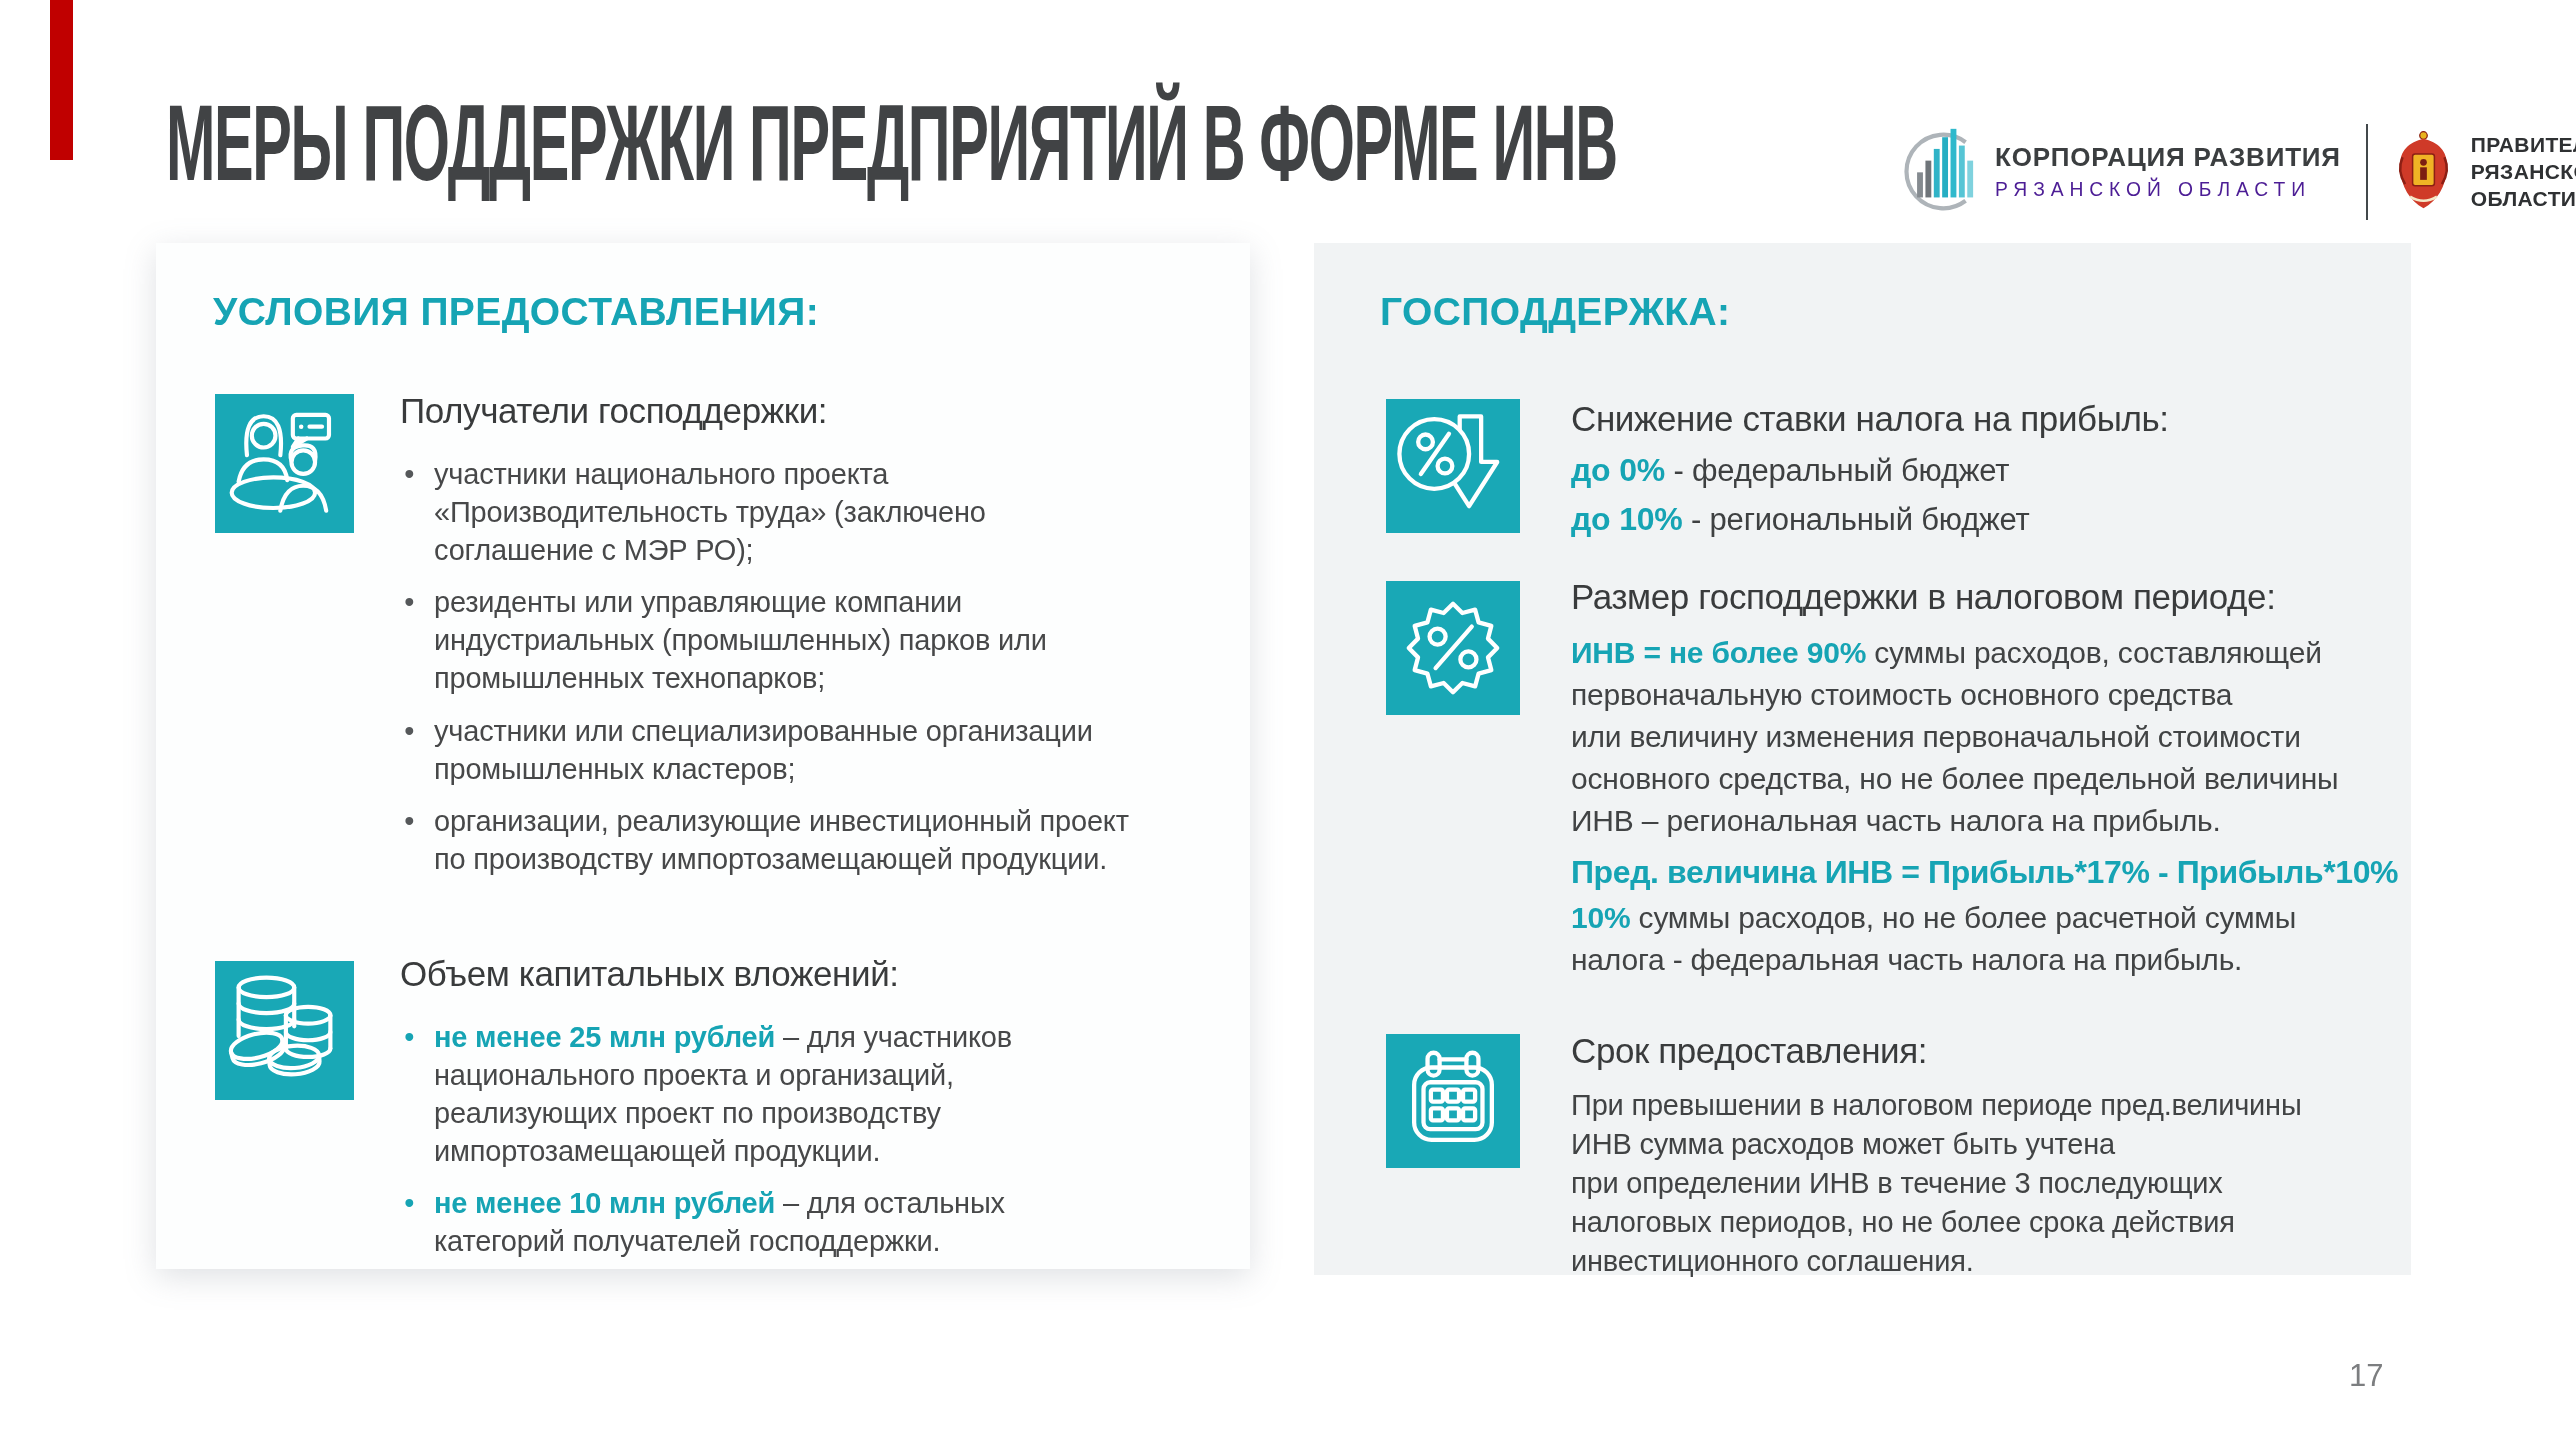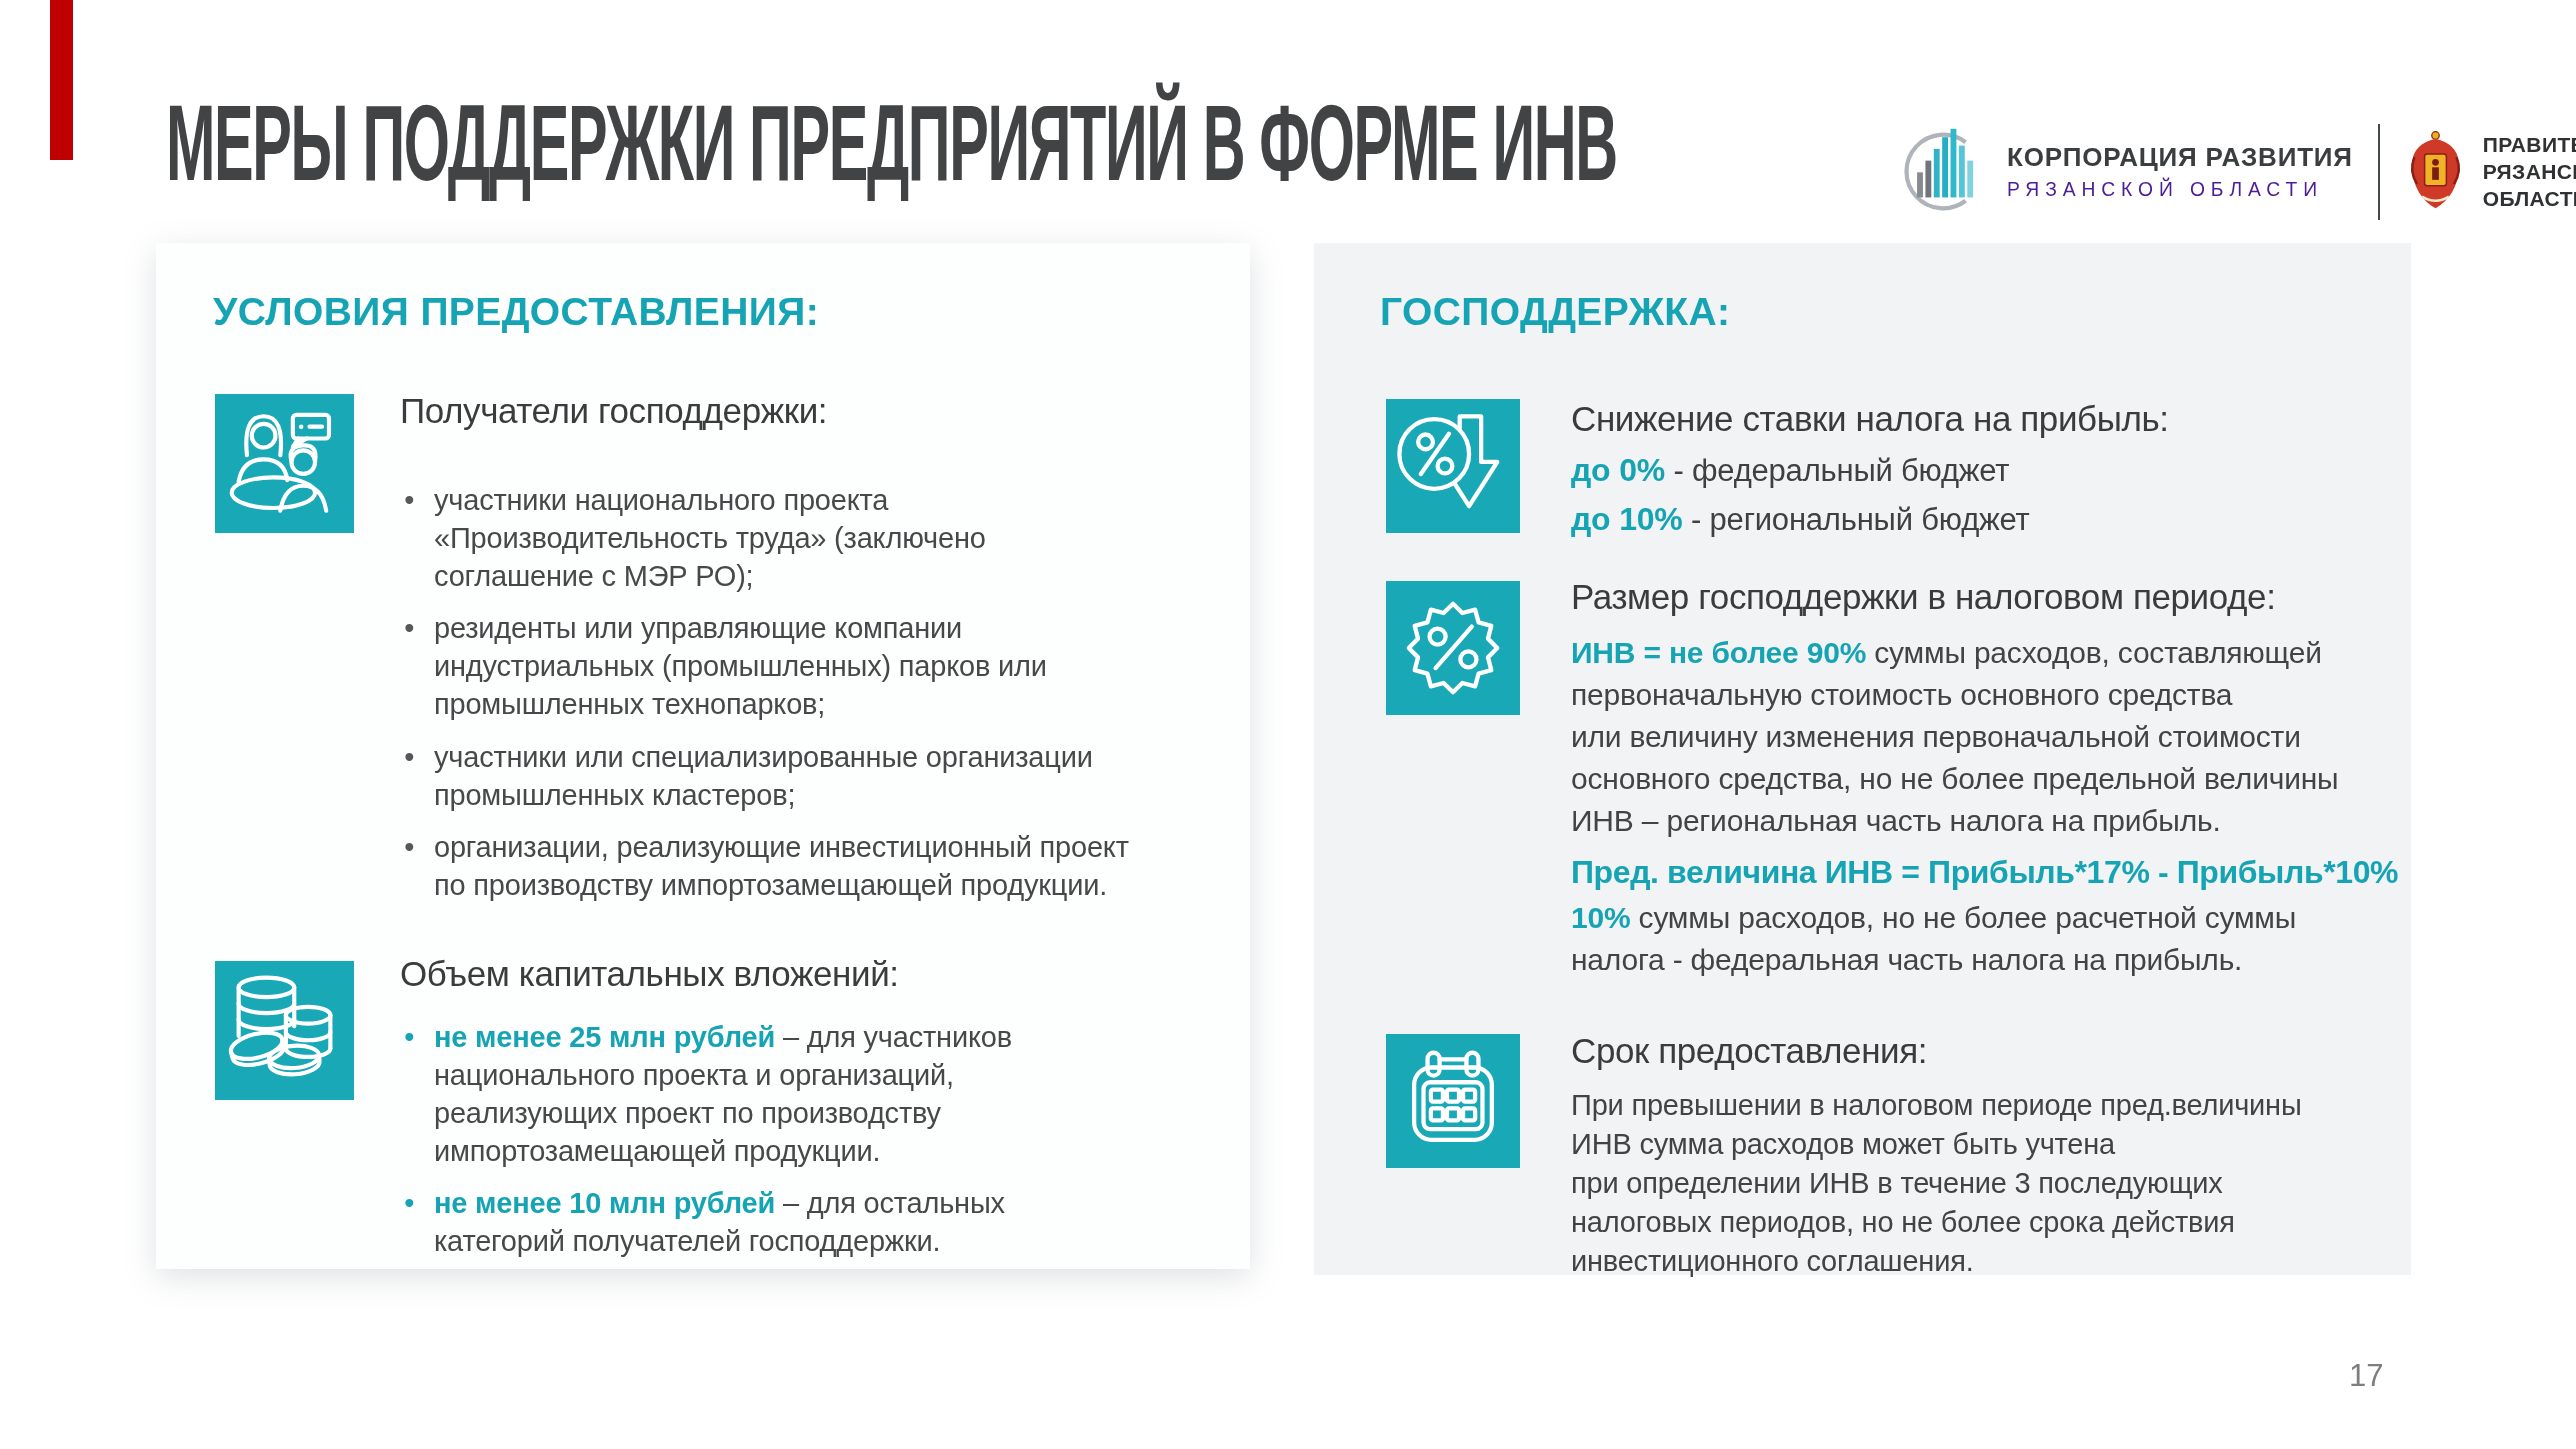--- a/index.html
+++ b/index.html
@@ -10,21 +10,21 @@
   .red-bar{position:absolute;left:50px;top:0;width:23px;height:160px;background:#c00000;}
 
   
   .title{position:absolute;left:166px;top:84px;color:#414345;font-weight:bold;}
   .title-inner{display:inline-block;font-size:108px;line-height:1.1;letter-spacing:-2.5px;
                transform:scaleX(.55);transform-origin:0 0;white-space:nowrap;}
 
   
   .logos{position:absolute;left:1897px;top:116px;display:flex;align-items:center;height:111px;}
   .corp-mark{width:87px;height:99px;}
-  .corp-text{margin-left:23px;}
+  .corp-text{margin-left:11px;}
   .corp-l1{font-size:26px;font-weight:bold;color:#3b3e40;letter-spacing:0.8px;white-space:nowrap;}
   .corp-l2{font-size:19.3px;color:#4c1d95;letter-spacing:5.9px;margin-top:6.7px;white-space:nowrap;}
   .logo-divider{width:2.5px;height:96px;background:#43484b;margin:0 22px 0 25px;}
   .arms-mark{width:67px;height:87px;}
   .gov-text{margin-left:13.4px;font-size:21px;font-weight:bold;color:#2f3133;line-height:1.3;letter-spacing:0.4px;}
 
   
   .panel{position:absolute;top:243px;}
   .panel-left{left:156px;width:1094px;height:1026px;background:#fdfefe;
               box-shadow:0 8.4px 30px rgba(110,120,130,.22);}
@@ -117,21 +117,21 @@
           <circle cx="62" cy="23.5" r="1.6" fill="#fff" stroke="none"></circle>
           <path d="M68 23.5 H77"></path>
           <ellipse cx="42" cy="71" rx="30" ry="11"></ellipse>
           <path d="M55 48 Q52 38 63 37 Q74 36 72 48"></path>
           <circle cx="63.5" cy="49" r="8.5"></circle>
           <path d="M47 84 Q50 66 63.5 66 Q77 66 80 84"></path>
         </g>
       </svg>
     </div>
     <div class="sec-heading abs" style="left:244px;top:148px;">Получатели господдержки:</div>
-    <ul class="bullets bullets-gray abs" style="left:244px;top:212px;width:840px;margin-top:26px;">
+    <ul class="bullets bullets-gray abs" style="left:244px;top:212px;width:840px;">
       <li>
         <div>участники национального проекта</div>
         <div>«Производительность труда» (заключено</div>
         <div>соглашение с МЭР РО);</div>
       </li>
       <li>
         <div>резиденты или управляющие компании</div>
         <div>индустриальных (промышленных) парков или</div>
         <div>промышленных технопарков;</div>
       </li>

